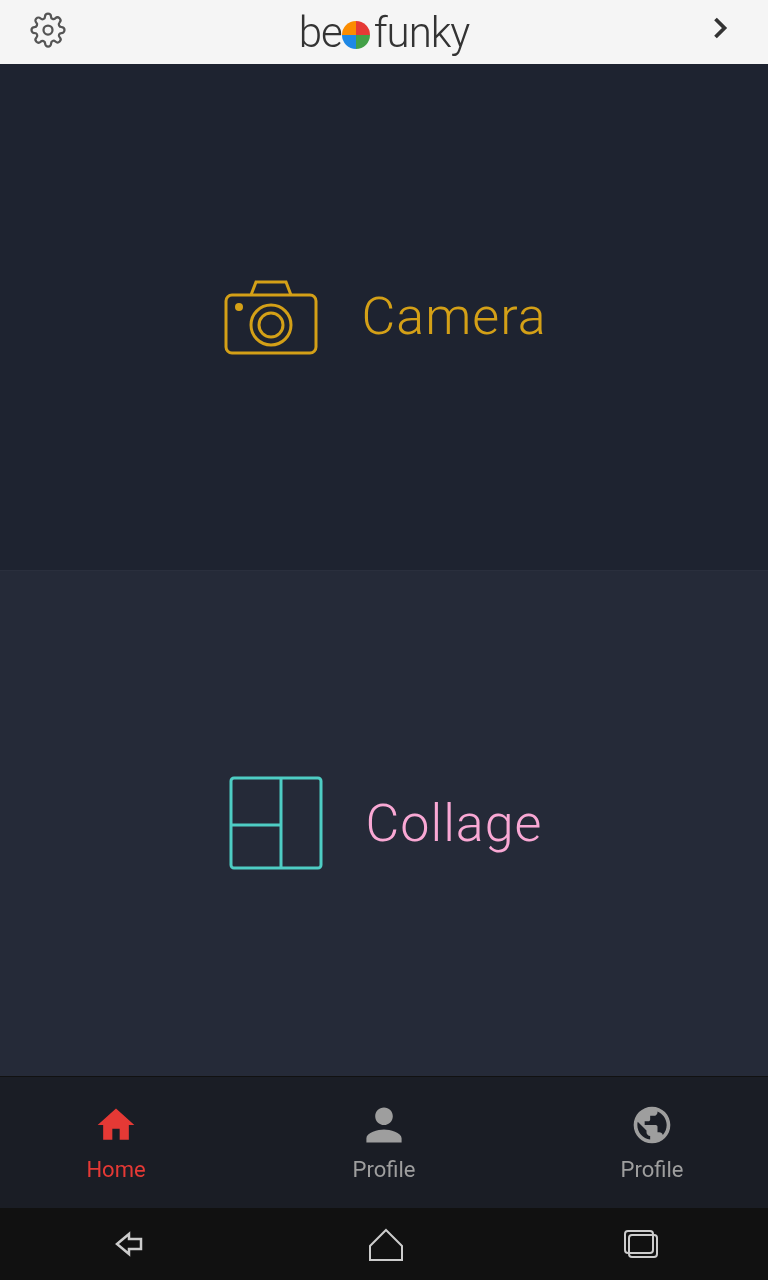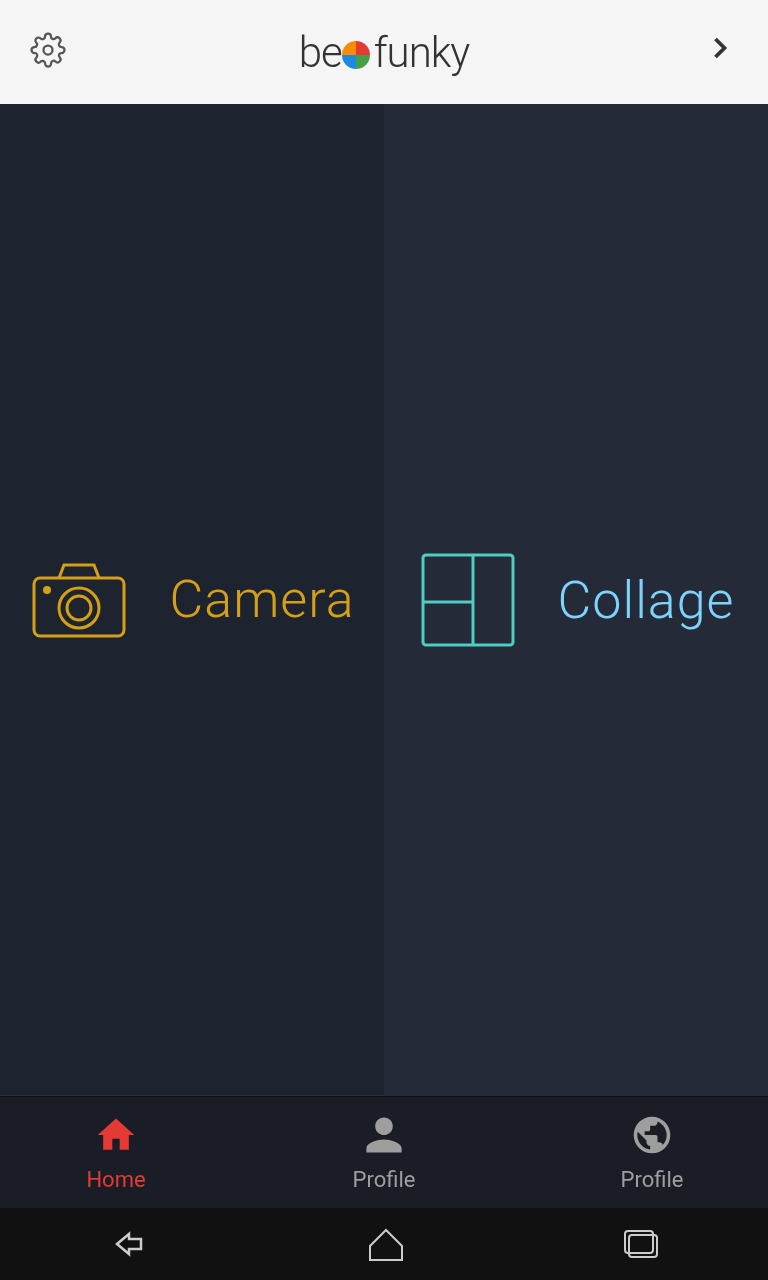--- a/index.html
+++ b/index.html
@@ -10,21 +10,21 @@
       background: #1e2330;
       font-family: 'Roboto', Arial, sans-serif;
       display: flex;
       flex-direction: column;
       overflow: hidden;
     }
 
     
     .header {
       background: #f5f5f5;
-      height: 104px;
+      height: 64px;
       display: flex;
       align-items: center;
       justify-content: space-between;
       padding: 12px 30px;
       flex-shrink: 0;
     }
     .header-logo {
       font-size: 42px;
       font-weight: 300;
       color: #333;
@@ -42,21 +42,21 @@
     }
 
     .gear-icon svg, .chevron-icon svg { width: 36px; height: 36px; }
     .gear-icon svg { stroke: #555; fill: none; }
     .chevron-icon { color: #333; font-size: 38px; font-weight: bold; }
 
     
     .main-content {
       flex: 1;
       display: flex;
-      flex-direction: row;
+      flex-direction: column;
       overflow: hidden;
     }
 
     
     .menu-section {
       flex: 1;
       display: flex;
       align-items: center;
       justify-content: center;
       border-bottom: 1px solid #2a2f3d;
@@ -90,26 +90,26 @@
     .section-gallery {
       background: #1e2330;
     }
     .gallery-color { color: #4db6e8; }
     .gallery-icon-svg { stroke: #4db6e8; fill: none; }
 
     
     .section-collage {
       background: #252a38;
     }
-    .collage-color { color: #7dd3fc; }
+    .collage-color { color: #f9a8d4; }
     .collage-icon-svg { stroke: #4ecdc4; fill: none; }
 
     
     .bottom-nav {
-      height: 112px;
+      height: 132px;
       background: #1a1d25;
       display: flex;
       align-items: stretch;
       flex-shrink: 0;
       border-top: 1px solid #111;
       gap: 36px;
     }
 
     .nav-item {
       flex: 1;

